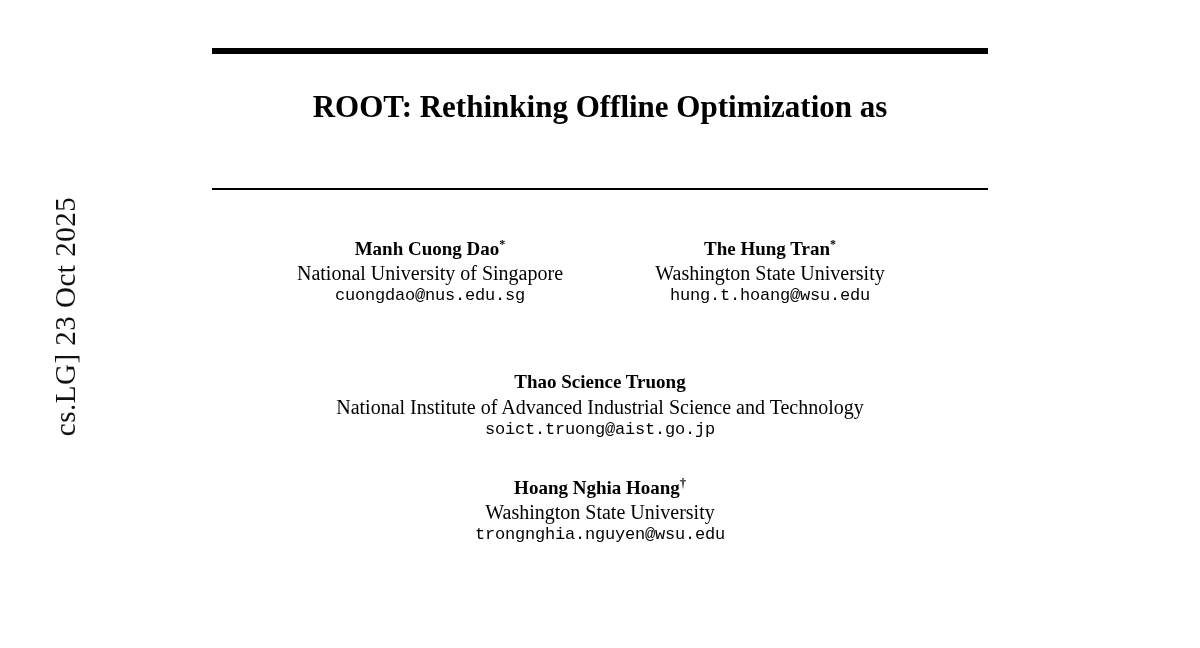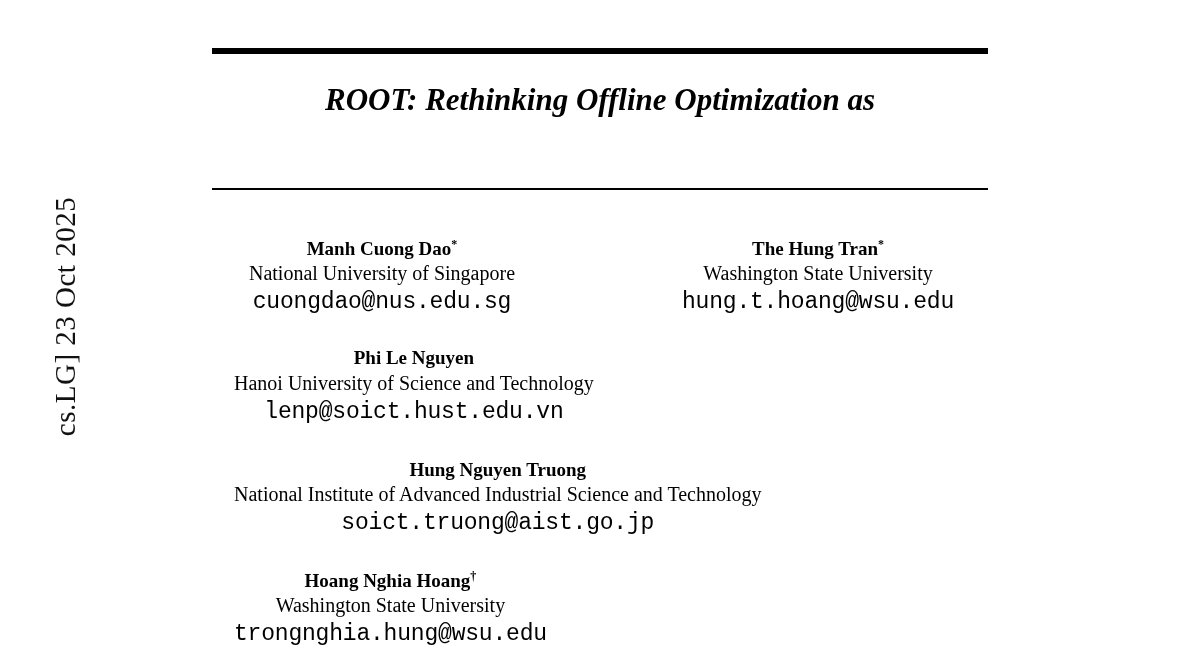--- a/index.html
+++ b/index.html
@@ -61,42 +61,41 @@
     left: 212px;
     top: 188px;
     width: 776px;
     height: 2px;
     background: #000000;
   }
 
   .title {
     position: absolute;
     left: 212px;
-    top: 78px;
+    top: 85px;
     width: 776px;
     text-align: center;
     font-family: "Liberation Serif", serif;
     font-weight: bold;
     font-size: 31px;
     line-height: 44px;
     color: #000000;
-    font-style: italic;
   }
   .title .line { display: block; }
 
   .authors {
     position: absolute;
     left: 212px;
     top: 232px;
     width: 776px;
   }
 
   .author-row {
     display: flex;
-    justify-content: space-between;
+    justify-content: center;
     align-items: flex-start;
   }
   .author-block {
     text-align: center;
     padding: 0 22px;
   }
   .author-block.two-col { width: 340px; padding: 0; }
 
   .author-name {
     font-family: "Liberation Serif", serif;
@@ -110,23 +109,23 @@
     vertical-align: super;
   }
   .author-affil {
     font-family: "Liberation Serif", serif;
     font-size: 20px;
     line-height: 23px;
     margin-top: 1px;
   }
   .author-email {
     font-family: "Liberation Mono", monospace;
-    font-size: 23px;
+    font-size: 17px;
     line-height: 22px;
-    margin-top: 6px;
+    margin-top: 0;
     letter-spacing: -0.2px;
   }
 
   .spacer-24 { height: 28px; }
   .spacer-30 { height: 30px; }
 </style>
 </head>
 <body>
 
 <div class="arxiv-stamp">
@@ -153,42 +152,35 @@
       </div>
       <div class="author-block two-col">
         <div class="author-name"><span>The Hung Tran</span><sup>*</sup></div>
         <div class="author-affil">Washington State University</div>
         <div class="author-email">hung.t.hoang@wsu.edu</div>
       </div>
     </div>
 
     <div class="spacer-24"></div>
 
-    <div class="author-row">
-      <div class="author-block">
-        <div class="author-name"><span>Phi Le Nguyen</span><sup></sup></div>
-        <div class="author-affil">Hanoi University of Science and Technology</div>
-        <div class="author-email">lenp@soict.hust.edu.vn</div>
-      </div>
-    </div>
 
     <div class="spacer-30"></div>
 
     <div class="author-row">
       <div class="author-block">
-        <div class="author-name"><span>Hung Nguyen Truong</span><sup></sup></div>
+        <div class="author-name"><span>Thao Science Truong</span><sup></sup></div>
         <div class="author-affil">National Institute of Advanced Industrial Science and Technology</div>
         <div class="author-email">soict.truong@aist.go.jp</div>
       </div>
     </div>
 
     <div class="spacer-30"></div>
 
     <div class="author-row">
       <div class="author-block">
         <div class="author-name"><span>Hoang Nghia Hoang</span><sup>†</sup></div>
         <div class="author-affil">Washington State University</div>
-        <div class="author-email">trongnghia.hung@wsu.edu</div>
+        <div class="author-email">trongnghia.nguyen@wsu.edu</div>
       </div>
     </div>
 
   </div>
 </div>
 
 </body></html>

